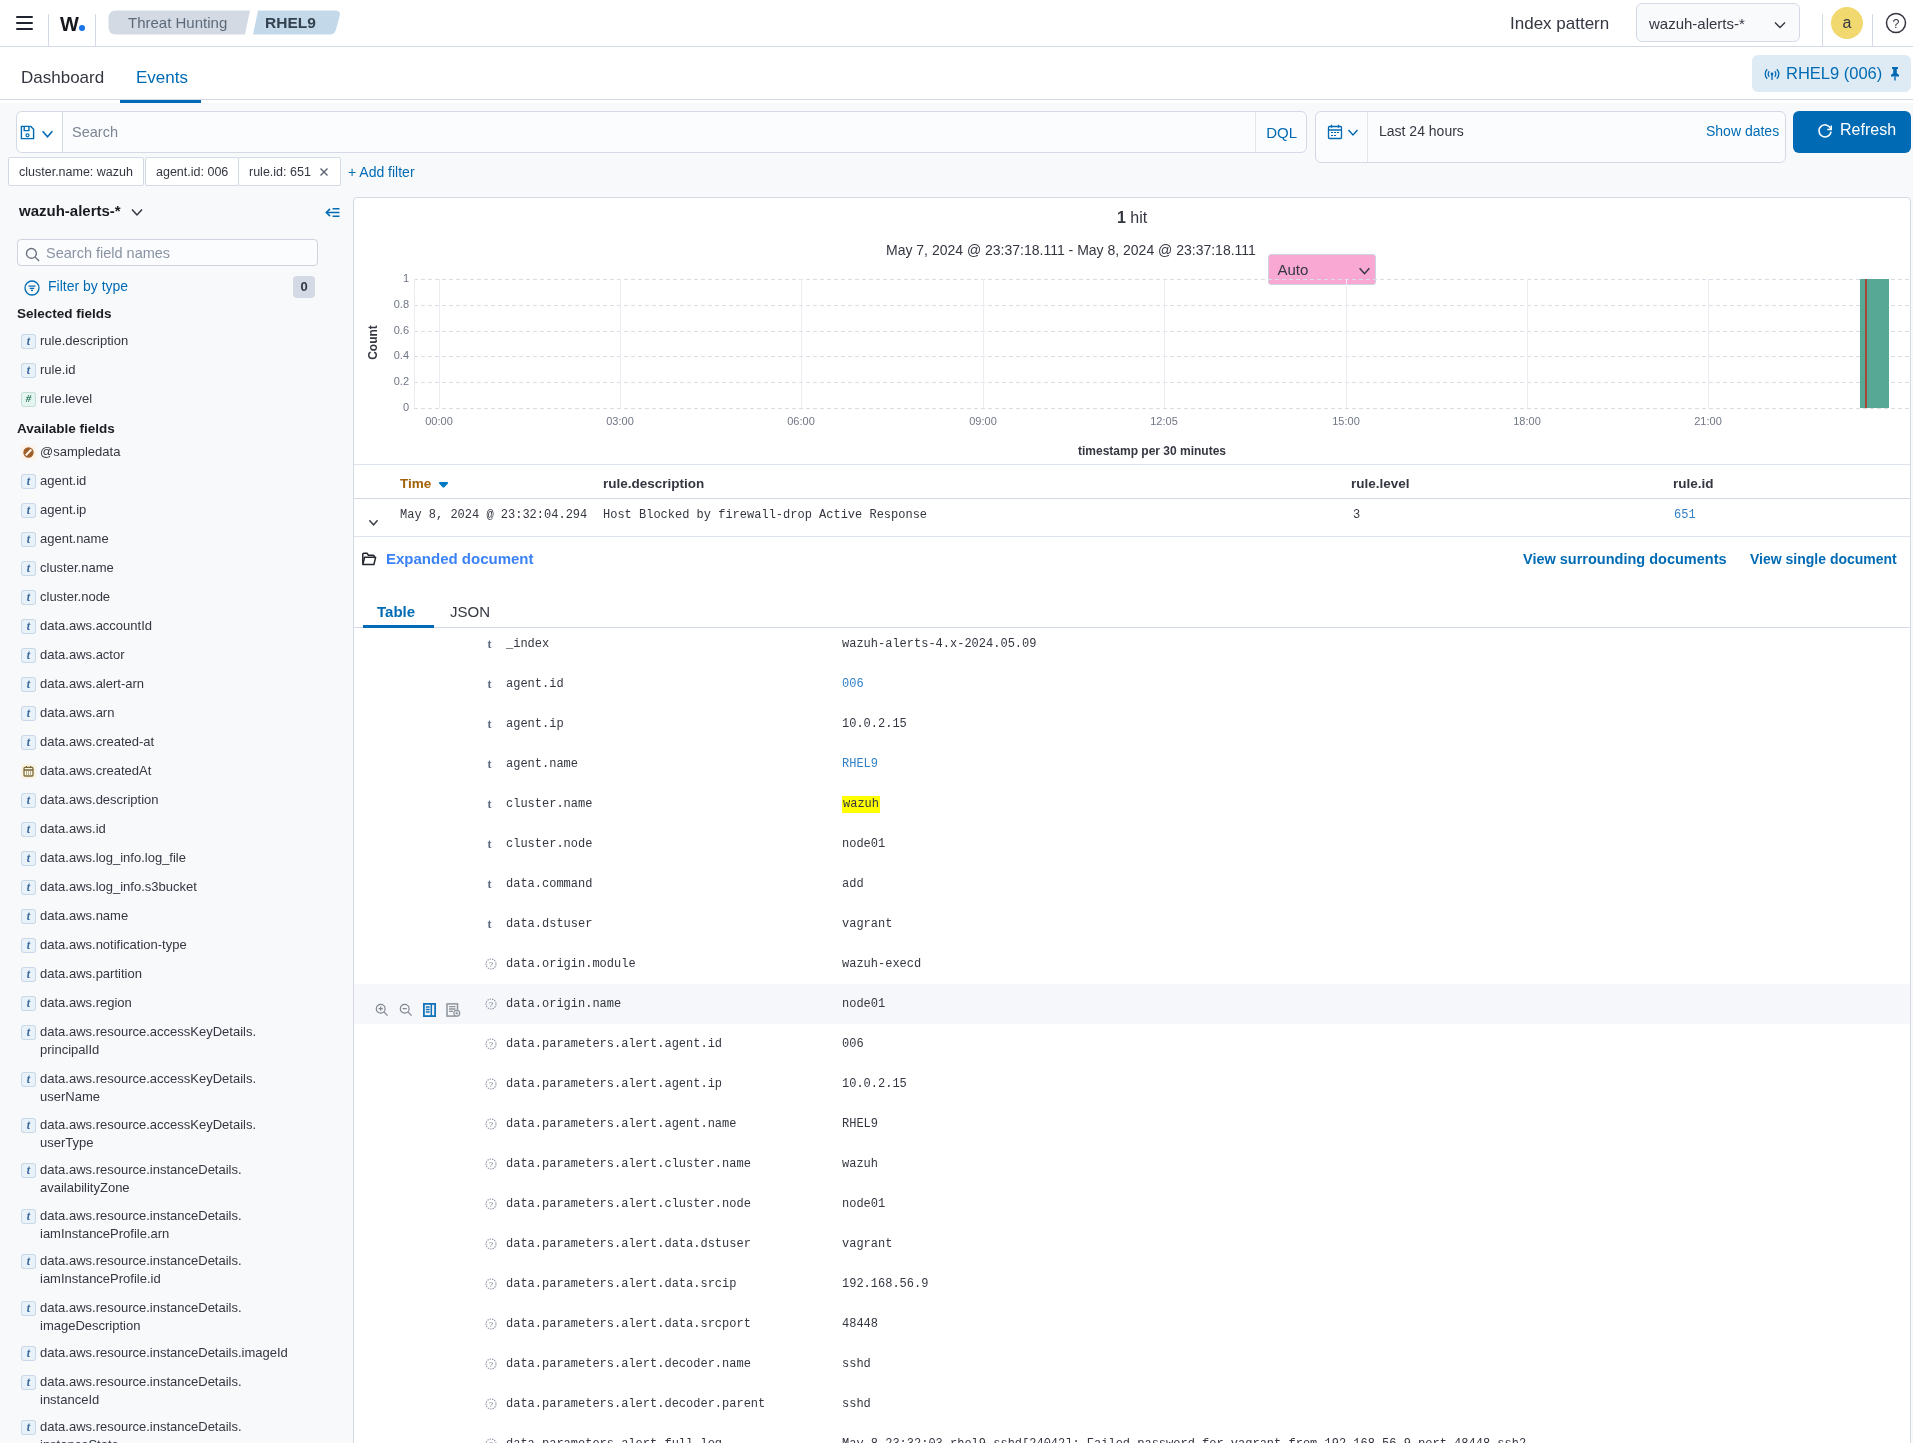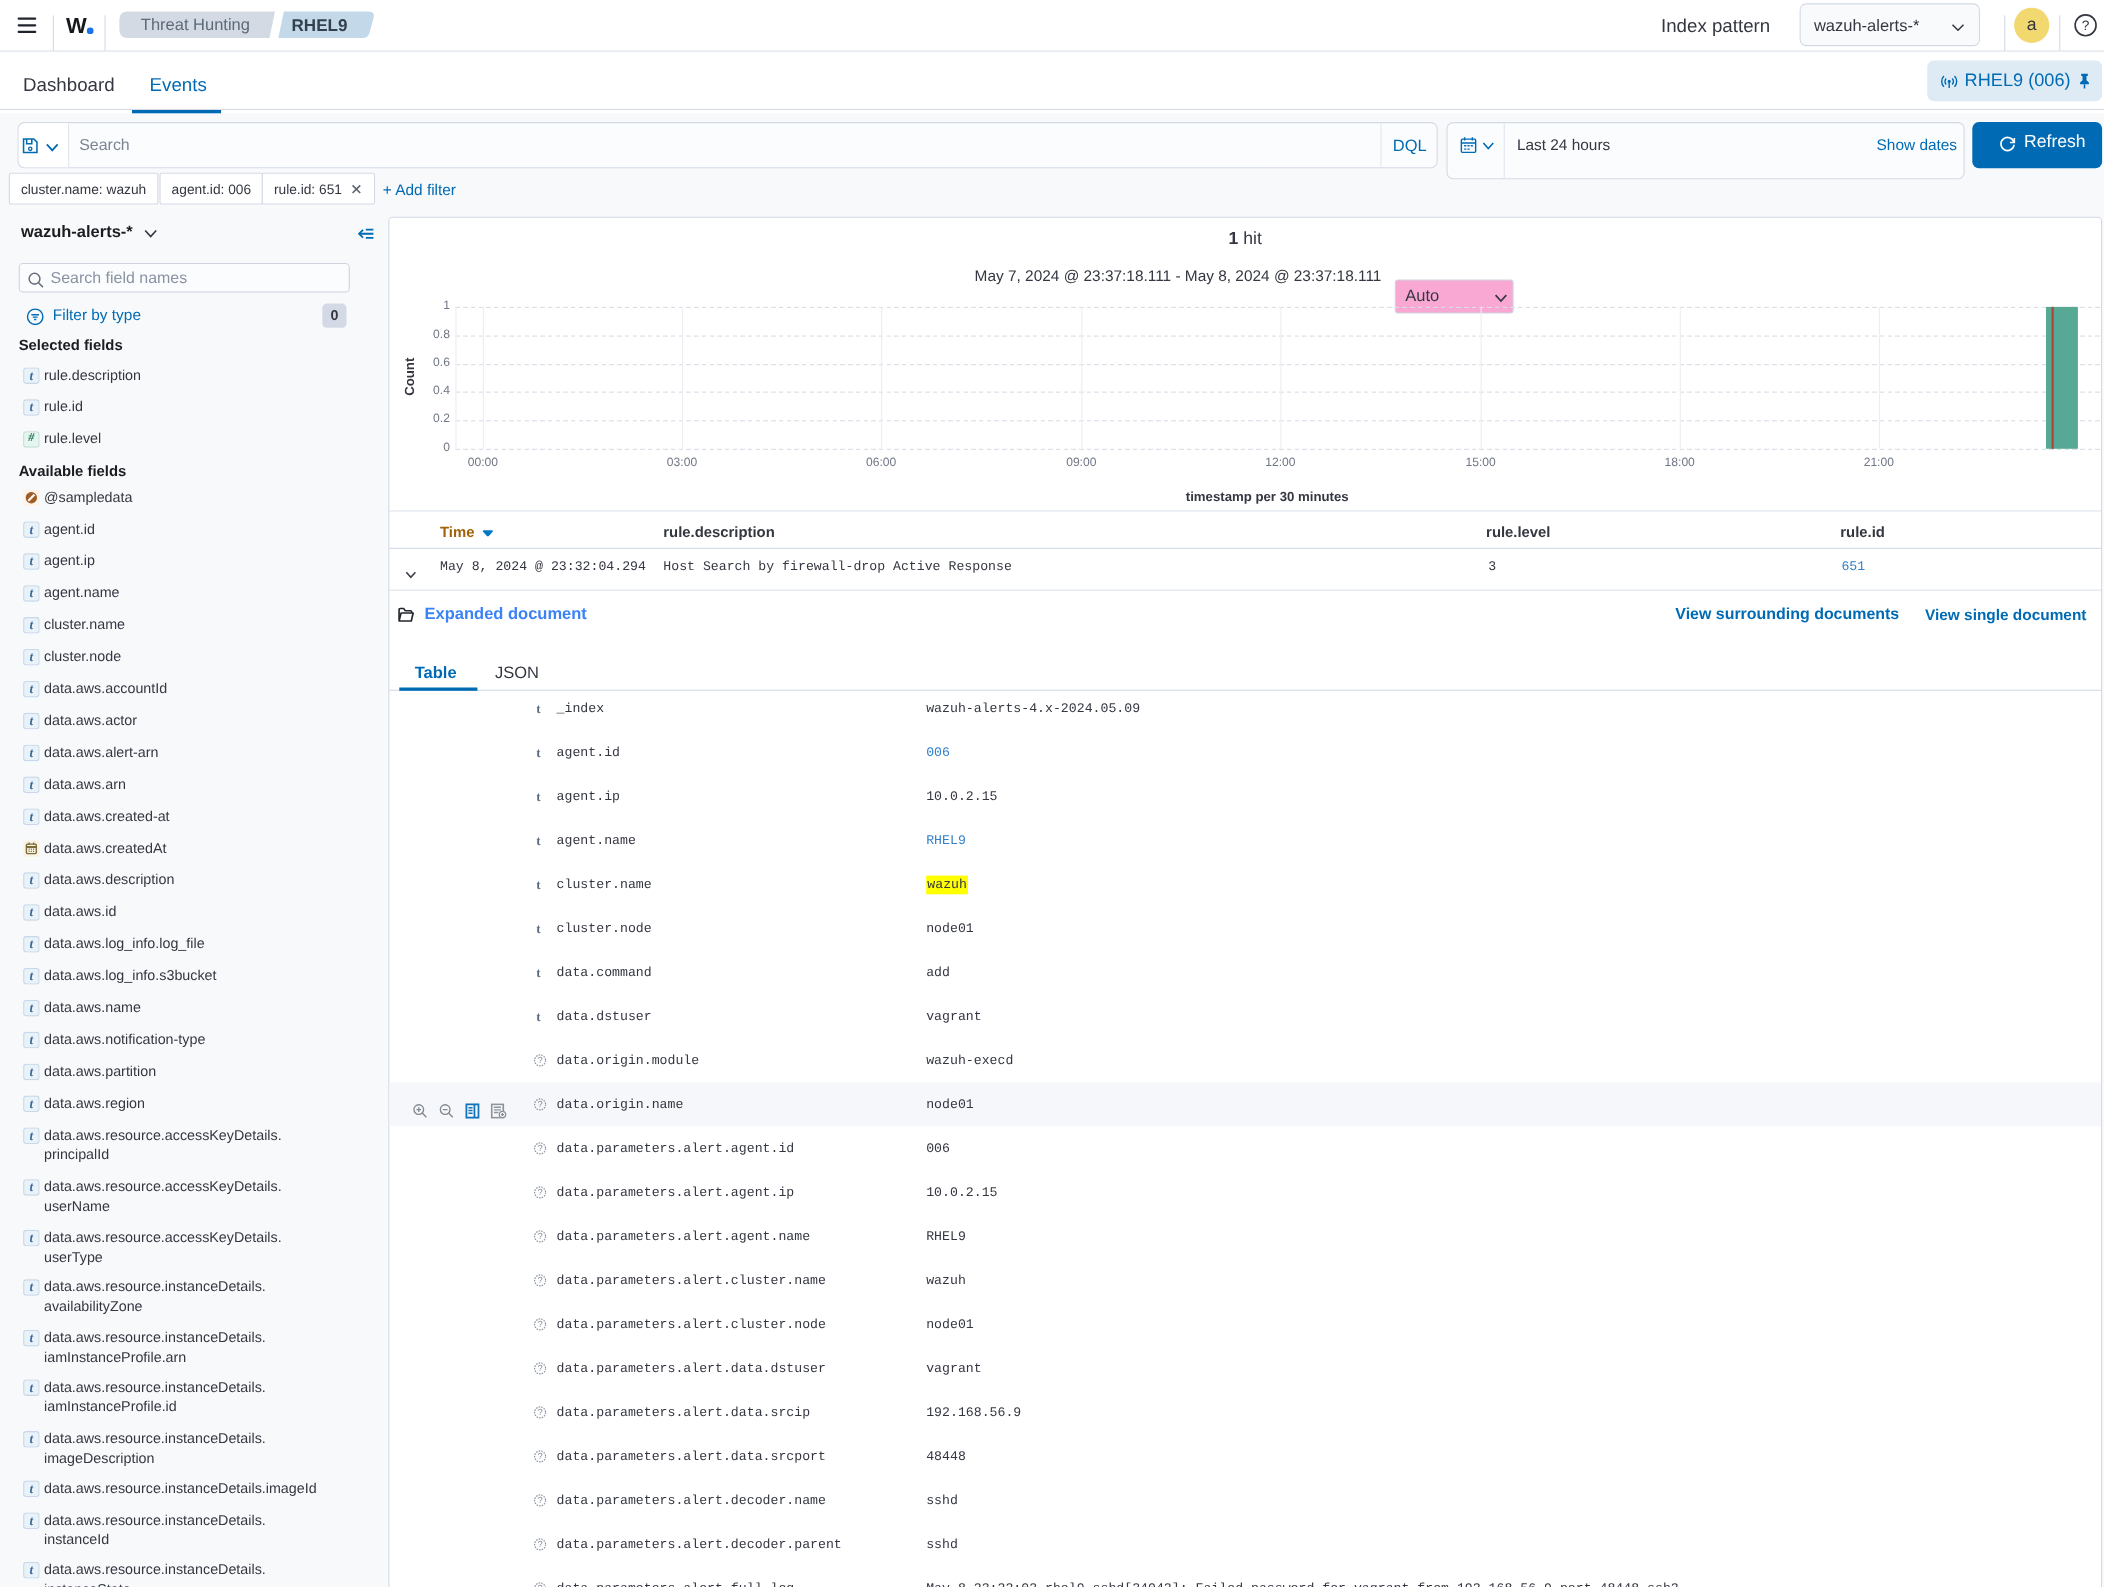--- a/index.html
+++ b/index.html
@@ -361,39 +361,39 @@
 <div class="grid-v" style="left:1164px;top:279px;height:129px;"></div>
 <div class="grid-v" style="left:1346px;top:279px;height:129px;"></div>
 <div class="grid-v" style="left:1527px;top:279px;height:129px;"></div>
 <div class="grid-v" style="left:1708px;top:279px;height:129px;"></div>
 <div style="position:absolute;left:1860px;top:279px;width:29px;height:129px;background:#57a995;"></div>
 <div style="position:absolute;left:1865px;top:279px;width:2px;height:129px;background:#a8473c;"></div>
 <div class="xlab" style="left:409px;top:415px;">00:00</div>
 <div class="xlab" style="left:590px;top:415px;">03:00</div>
 <div class="xlab" style="left:771px;top:415px;">06:00</div>
 <div class="xlab" style="left:953px;top:415px;">09:00</div>
-<div class="xlab" style="left:1134px;top:415px;">12:00</div>
+<div class="xlab" style="left:1134px;top:415px;">12:05</div>
 <div class="xlab" style="left:1316px;top:415px;">15:00</div>
 <div class="xlab" style="left:1497px;top:415px;">18:00</div>
 <div class="xlab" style="left:1678px;top:415px;">21:00</div>
 <div style="position:absolute;left:414px;top:444px;width:1476px;text-align:center;font-size:12px;font-weight:bold;color:#343741;">timestamp per 30 minutes</div>
 <div style="position:absolute;left:354px;top:464px;width:1556px;height:1px;background:#dde3eb;"></div>
 <div style="position:absolute;left:400px;top:476px;font-size:13.5px;font-weight:bold;color:#a16207;">Time
  <svg style="display:inline-block;vertical-align:-1px;margin-left:3px;" width="11" height="10" viewBox="0 0 11 10">
       <path d="M1.8 3 h7.4 a0.9 0.9 0 0 1 0.7 1.5 L6.6 8 a1.3 1.3 0 0 1-2.2 0 L1.1 4.5 A0.9 0.9 0 0 1 1.8 3 Z" fill="#0079c5"></path>
     </svg></div>
 <div style="position:absolute;left:603px;top:476px;font-size:13.5px;font-weight:bold;color:#343741;">rule.description</div>
 <div style="position:absolute;left:1351px;top:476px;font-size:13.5px;font-weight:bold;color:#343741;">rule.level</div>
 <div style="position:absolute;left:1673px;top:476px;font-size:13.5px;font-weight:bold;color:#343741;">rule.id</div>
 <div style="position:absolute;left:354px;top:498px;width:1556px;height:1px;background:#d3dae6;"></div>
 <svg style="position:absolute;left:367.5px;top:518px;" width="11" height="9" viewBox="0 0 12 9">
     <path d="M1.5 2 L6 7 L10.5 2" fill="none" stroke="#3c4049" stroke-width="1.6"></path>
   </svg>
 <div class="mono" style="position:absolute;left:400px;top:508px;font-size:12px;">May 8, 2024 @ 23:32:04.294</div>
-<div class="mono" style="position:absolute;left:603px;top:508px;font-size:12px;">Host Search by firewall-drop Active Response</div>
+<div class="mono" style="position:absolute;left:603px;top:508px;font-size:12px;">Host Blocked by firewall-drop Active Response</div>
 <div class="mono" style="position:absolute;left:1353px;top:508px;font-size:12px;">3</div>
 <div class="mono" style="position:absolute;left:1674px;top:508px;font-size:12px;color:#3180c8;">651</div>
 <div style="position:absolute;left:354px;top:536px;width:1556px;height:1px;background:#dde3eb;"></div>
 <svg style="position:absolute;left:361px;top:551px;" width="16" height="16" viewBox="0 0 16 16">
   <path d="M1.8 12.5 V3.2 a1 1 0 0 1 1-1 H6 l1.4 2 h4.8 a1 1 0 0 1 1 1 V6.2" fill="none" stroke="#23262e" stroke-width="1.5"></path>
   <path d="M1.8 13.5 L3.6 6.3 H14.6 L12.9 13.5 Z" fill="none" stroke="#23262e" stroke-width="1.5" stroke-linejoin="round"></path>
 </svg>
 <div style="position:absolute;left:386px;top:550px;font-size:15px;font-weight:bold;color:#3b82f6;">Expanded document</div>
 <div style="position:absolute;left:1523px;top:551px;font-size:14.5px;font-weight:bold;color:#006bb4;">View surrounding documents</div>
 <div style="position:absolute;left:1750px;top:551px;font-size:14px;font-weight:bold;color:#006bb4;">View single document</div>

